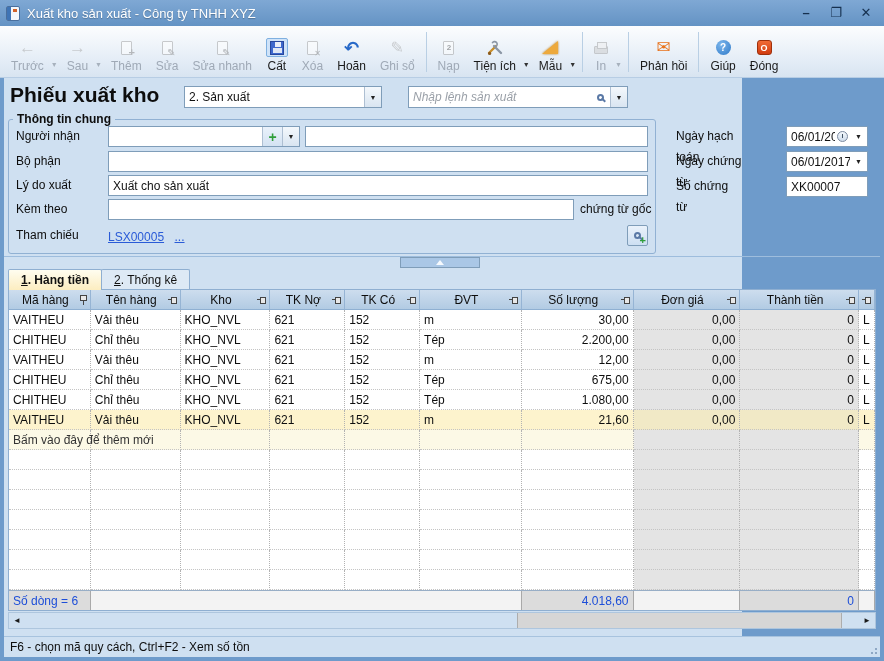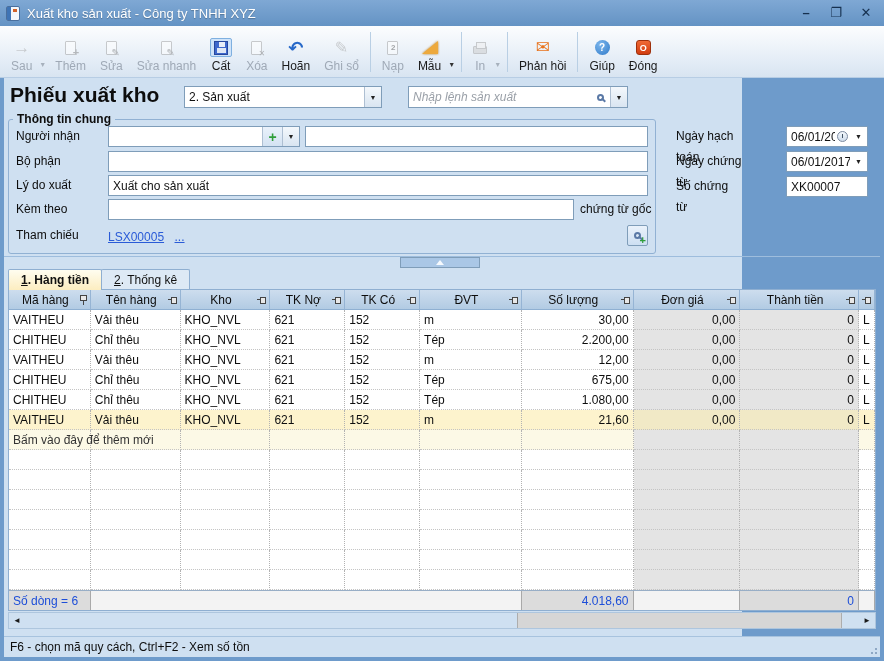--- a/index.html
+++ b/index.html
@@ -144,20 +144,29 @@
       <span class="win-btn">–</span>
       <span class="win-btn">❐</span>
       <span class="win-btn">✕</span>
     </span>
   </div>
 
   <div class="toolbar" id="toolbar">
       <div class="tb-item disabled">
         <div class="tb-core">
           <div class="ico-box">
+            <span class="ic ic-arrow-l"></span>
+          </div>
+          <div class="tb-lbl">Trước</div>
+        </div>
+        <span class="tb-caret">▼</span>
+      </div>
+      <div class="tb-item disabled">
+        <div class="tb-core">
+          <div class="ico-box">
             <span class="ic ic-arrow-r"></span>
           </div>
           <div class="tb-lbl">Sau</div>
         </div>
         <span class="tb-caret">▼</span>
       </div>
       <div class="tb-item disabled">
         <div class="tb-core">
           <div class="ico-box">
             <span class="ic ic-doc v-add"></span>
@@ -214,20 +223,34 @@
         </div>
       </div>
       <div class="tb-sep"></div>
       <div class="tb-item disabled">
         <div class="tb-core">
           <div class="ico-box">
             <span class="ic ic-doc v-load"></span>
           </div>
           <div class="tb-lbl">Nạp</div>
         </div>
+      </div>
+      <div class="tb-item">
+        <div class="tb-core">
+          <div class="ico-box">
+            <svg width="16" height="16" viewBox="0 0 16 16">
+              <path d="M2 13 L9 6" stroke="#c98f2a" stroke-width="2.4" stroke-linecap="round"></path>
+              <circle cx="2.6" cy="13.4" r="1.6" fill="#8a5a1e"></circle>
+              <path d="M14 13 L7 6" stroke="#8b96a4" stroke-width="2.4" stroke-linecap="round"></path>
+              <path d="M5.2 3.2 a2.6 2.6 0 1 1 3.4 3.4" fill="none" stroke="#8b96a4" stroke-width="1.6"></path>
+            </svg>
+          </div>
+          <div class="tb-lbl">Tiện ích</div>
+        </div>
+        <span class="tb-caret">▼</span>
       </div>
       <div class="tb-item">
         <div class="tb-core">
           <div class="ico-box">
             <span class="ic ic-tri"></span>
           </div>
           <div class="tb-lbl">Mẫu</div>
         </div>
         <span class="tb-caret">▼</span>
       </div>

